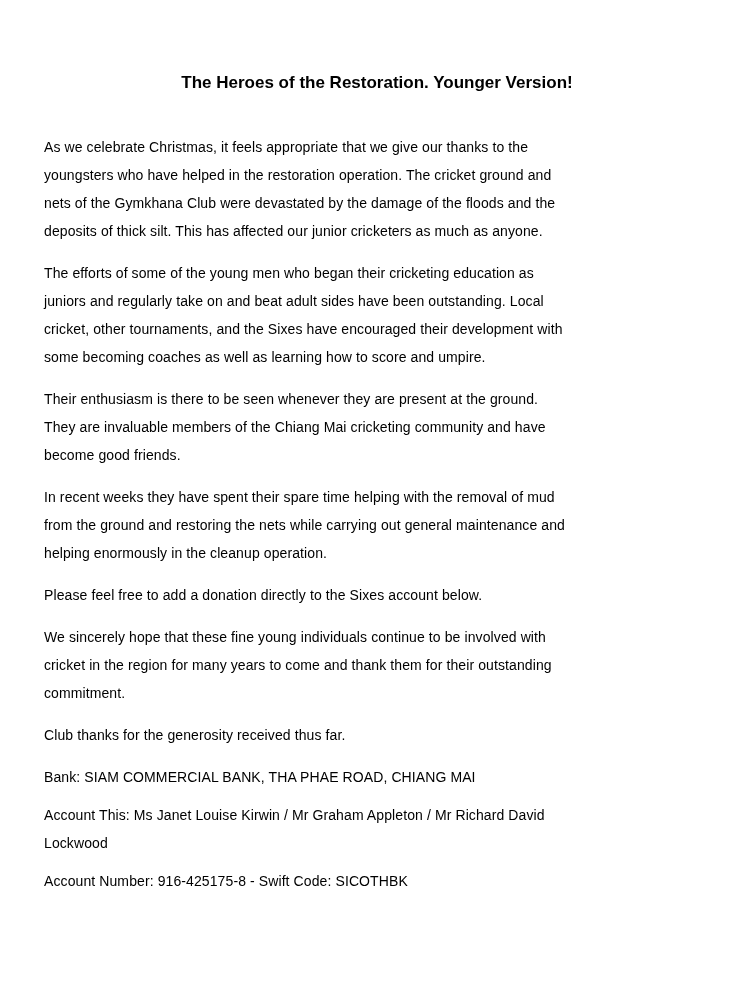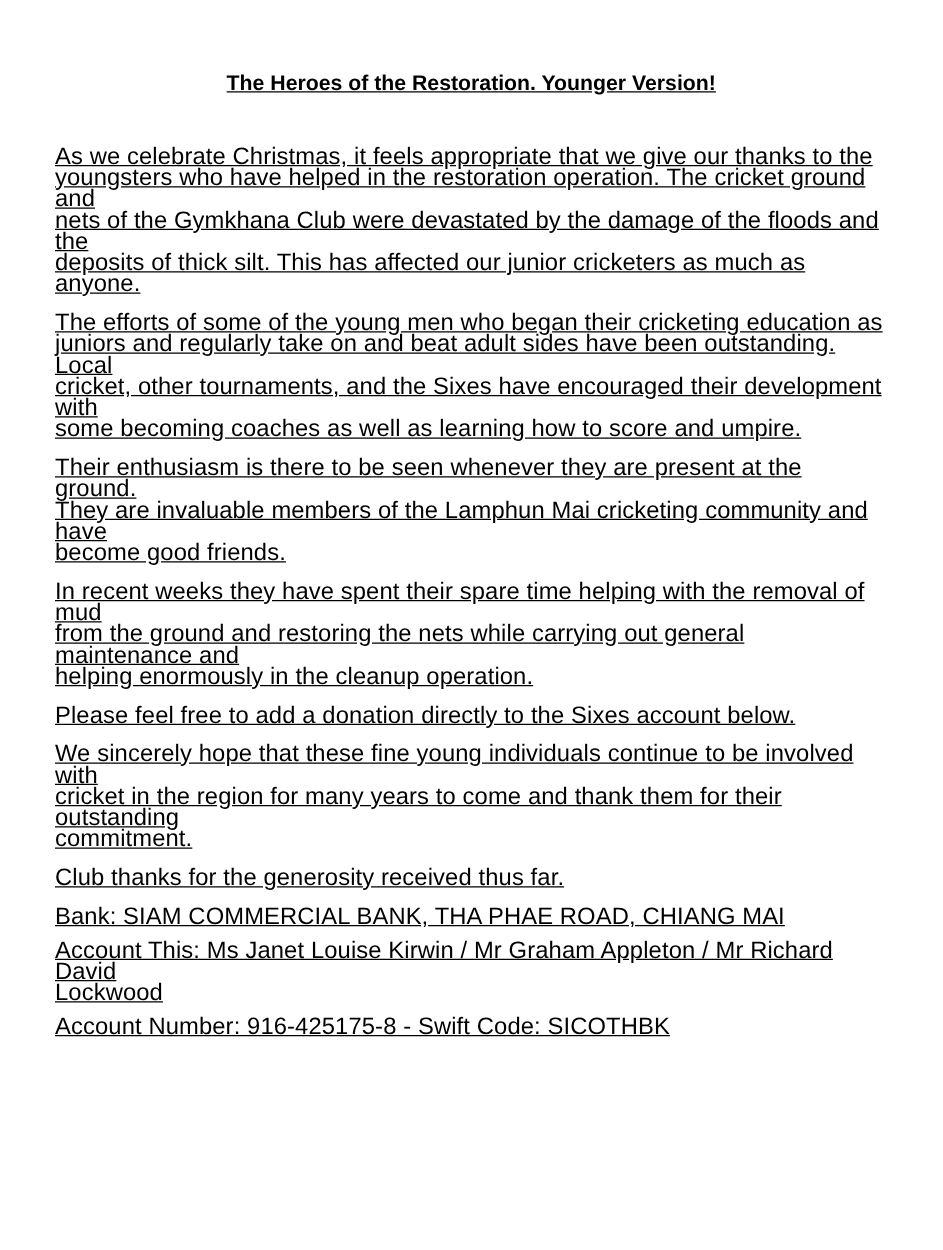--- a/index.html
+++ b/index.html
@@ -5,40 +5,39 @@
   html, body {
     margin: 0;
     padding: 0;
     background: #ffffff;
   }
   .page {
     position: relative;
     width: 754px;
     height: 1000px;
     box-sizing: border-box;
-    padding: 48px 44px 0 44px;
+    padding: 64px 44px 0 44px;
     background: #ffffff;
     color: #000000;
     font-family: "Liberation Sans", "DejaVu Sans", sans-serif;
     overflow: hidden;
-    text-decoration: underline;
   }
   .doc-title {
     font-size: 17px;
     font-weight: bold;
     text-align: center;
     margin: 8px 0 0 0;
     line-height: 21px;
   }
   .doc-body {
     margin-top: 40px;
   }
   .para {
-    font-size: 19px;
-    line-height: 17px;
+    font-size: 14px;
+    line-height: 28px;
     margin: 0 0 14px 0;
     white-space: pre-line;
     letter-spacing: 0.1px;
   }
   .bank-section {
   }
   .bank-section .para {
     margin: 0 0 10px 0;
   }
 </style>
@@ -52,21 +51,21 @@
   <div class="doc-body">
     <p class="para">As we celebrate Christmas, it feels appropriate that we give our thanks to the
 youngsters who have helped in the restoration operation. The cricket ground and
 nets of the Gymkhana Club were devastated by the damage of the floods and the
 deposits of thick silt. This has affected our junior cricketers as much as anyone.</p>
     <p class="para">The efforts of some of the young men who began their cricketing education as
 juniors and regularly take on and beat adult sides have been outstanding. Local
 cricket, other tournaments, and the Sixes have encouraged their development with
 some becoming coaches as well as learning how to score and umpire.</p>
     <p class="para">Their enthusiasm is there to be seen whenever they are present at the ground.
-They are invaluable members of the Lamphun Mai cricketing community and have
+They are invaluable members of the Chiang Mai cricketing community and have
 become good friends.</p>
     <p class="para">In recent weeks they have spent their spare time helping with the removal of mud
 from the ground and restoring the nets while carrying out general maintenance and
 helping enormously in the cleanup operation.</p>
     <p class="para">Please feel free to add a donation directly to the Sixes account below.</p>
     <p class="para">We sincerely hope that these fine young individuals continue to be involved with
 cricket in the region for many years to come and thank them for their outstanding
 commitment.</p>
     <p class="para">Club thanks for the generosity received thus far.</p>
   </div>

